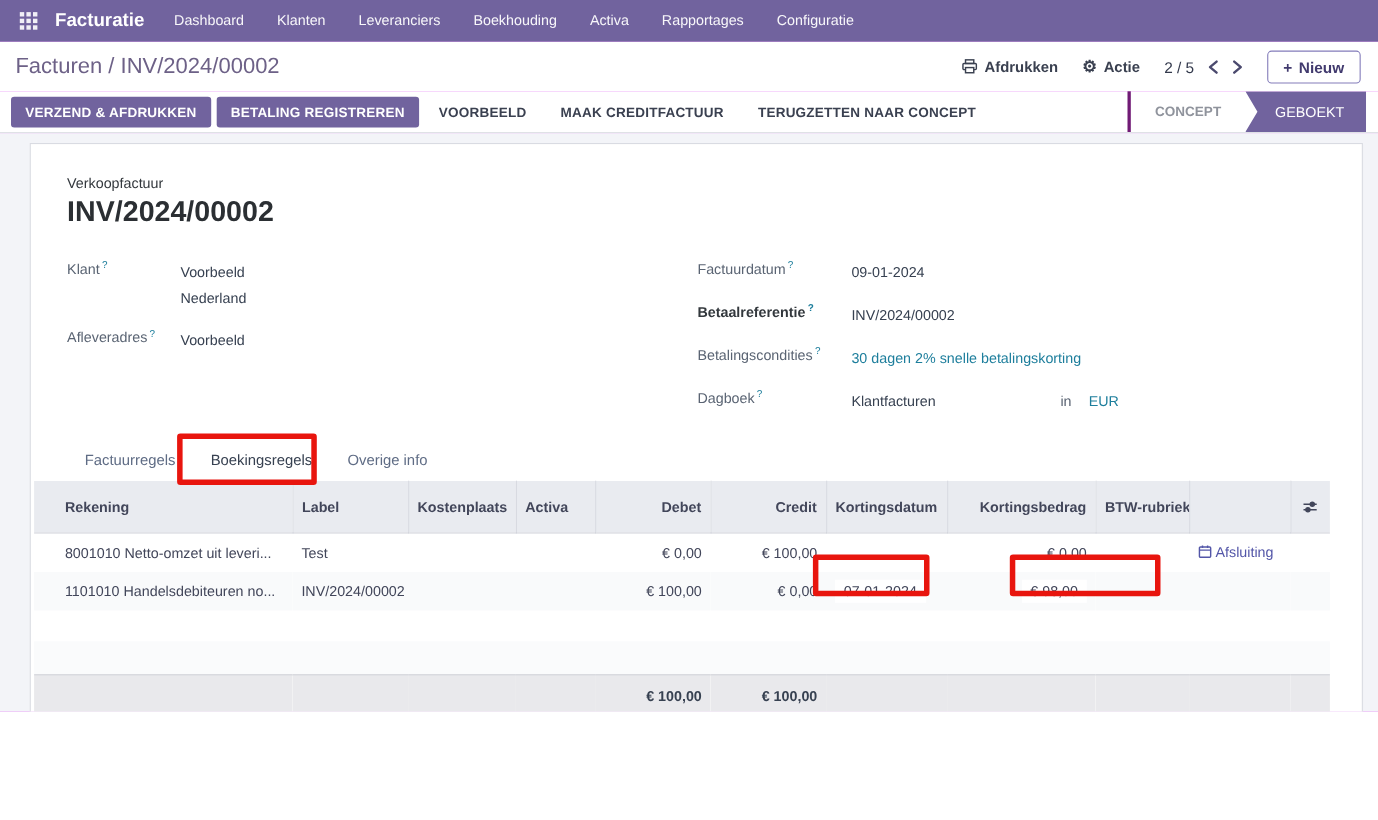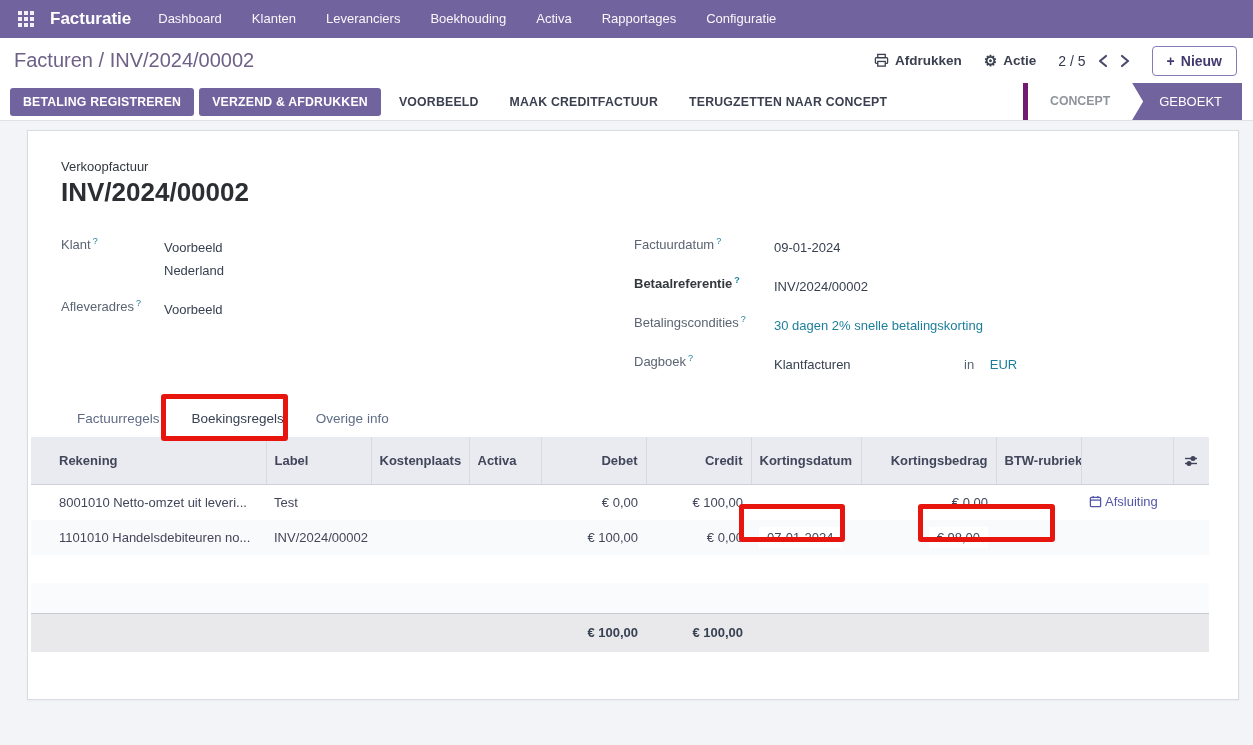--- a/index.html
+++ b/index.html
@@ -1,17 +1,17 @@
 <!DOCTYPE html>
 <html><head>
 <meta charset="utf-8">
 <style>
   * { margin:0; padding:0; box-sizing:border-box; }
   body { font-family:"Liberation Sans", sans-serif; background:#fff; }
-  .page { position:relative; width:1253px; height:745px; overflow:hidden; background:#d946ef; }
+  .page { position:relative; width:1253px; height:647px; overflow:hidden; background:#d946ef; }
 
   
   .topnav { position:absolute; left:0; top:0; width:1253px; height:38px;
     background:#71639e; display:flex; align-items:center; padding:0 14px; }
   .grid-icon { display:grid; grid-template-columns:repeat(3,4px); grid-gap:2px; margin:0 6px 0 4px; cursor:pointer; }
   .grid-icon i { width:4px; height:4px; background:rgba(255,255,255,.9); display:block; }
   .app-name { color:#fff; font-size:17px; font-weight:700; margin:0 12px 0 10px; cursor:pointer; }
   .nav-item { color:rgba(255,255,255,.95); font-size:13px; padding:0 15px; line-height:38px; cursor:pointer; }
 
   
@@ -28,21 +28,21 @@
   .btn-new { border:1px solid #837cba; border-radius:4px; padding:6px 14px; color:#413a6e;
     font-size:14px; font-weight:600; cursor:pointer; background:#fff; display:flex; gap:6px; align-items:center; }
 
   
   .action-bar { position:absolute; left:0; top:83px; width:1253px; height:38px; background:#fff;
     border-bottom:1px solid #dfe1e6; display:flex; align-items:center; padding:0 0 0 10px; }
   .btn-primary { background:#71639e; color:#fff; font-size:12.3px; font-weight:700; padding:7px 13px;
     border:none; border-radius:3px; margin-right:5px; cursor:pointer; letter-spacing:.2px; }
   .btn-flat { background:none; border:none; color:#3a4050; font-size:12.3px; font-weight:700;
     padding:7px 13px; margin-right:5px; cursor:pointer; letter-spacing:.2px; }
-  .statusbar { margin-left:auto; display:flex; align-items:stretch; height:37px; border-left:5px solid #701a75; padding-left:0; margin-right:11px; }
+  .statusbar { margin-left:auto; display:flex; align-items:stretch; height:37px; border-left:3px solid #701a75; padding-left:0; margin-right:11px; }
   .state-draft { color:#8f939c; font-size:12.3px; font-weight:700; line-height:37px; padding:0 22px; cursor:pointer; }
   .state-posted { background:#71639e; color:#fff; font-size:13px; font-weight:400; line-height:37px;
     padding:0 20px 0 27px; cursor:pointer;
     clip-path:polygon(0 0, 100% 0, 100% 100%, 0 100%, 11px 50%); }
 
   
   .content { position:absolute; left:0; top:121px; width:1253px; height:624px; background:#f3f4f8; }
   .sheet { position:absolute; left:27px; top:9px; width:1212px; height:570px; background:#fff;
     border:1px solid #d9dbe2; box-shadow:0 1px 2px rgba(60,60,80,.04); }
 
@@ -158,22 +158,22 @@
         </span>
       </div>
       <button class="btn-new">
         <span>+</span>
         <span>Nieuw</span>
       </button>
     </div>
   </div>
 
   <div class="action-bar">
+    <button class="btn-primary">VERZEND &amp; AFDRUKKEN</button>
     <button class="btn-primary">BETALING REGISTREREN</button>
-    <button class="btn-primary">VERZEND &amp; AFDRUKKEN</button>
     <button class="btn-flat">VOORBEELD</button>
     <button class="btn-flat">MAAK CREDITFACTUUR</button>
     <button class="btn-flat">TERUGZETTEN NAAR CONCEPT</button>
     <div class="statusbar">
       <span class="state-draft">CONCEPT</span>
       <span class="state-posted">GEBOEKT</span>
     </div>
   </div>
 
   <div class="content">

